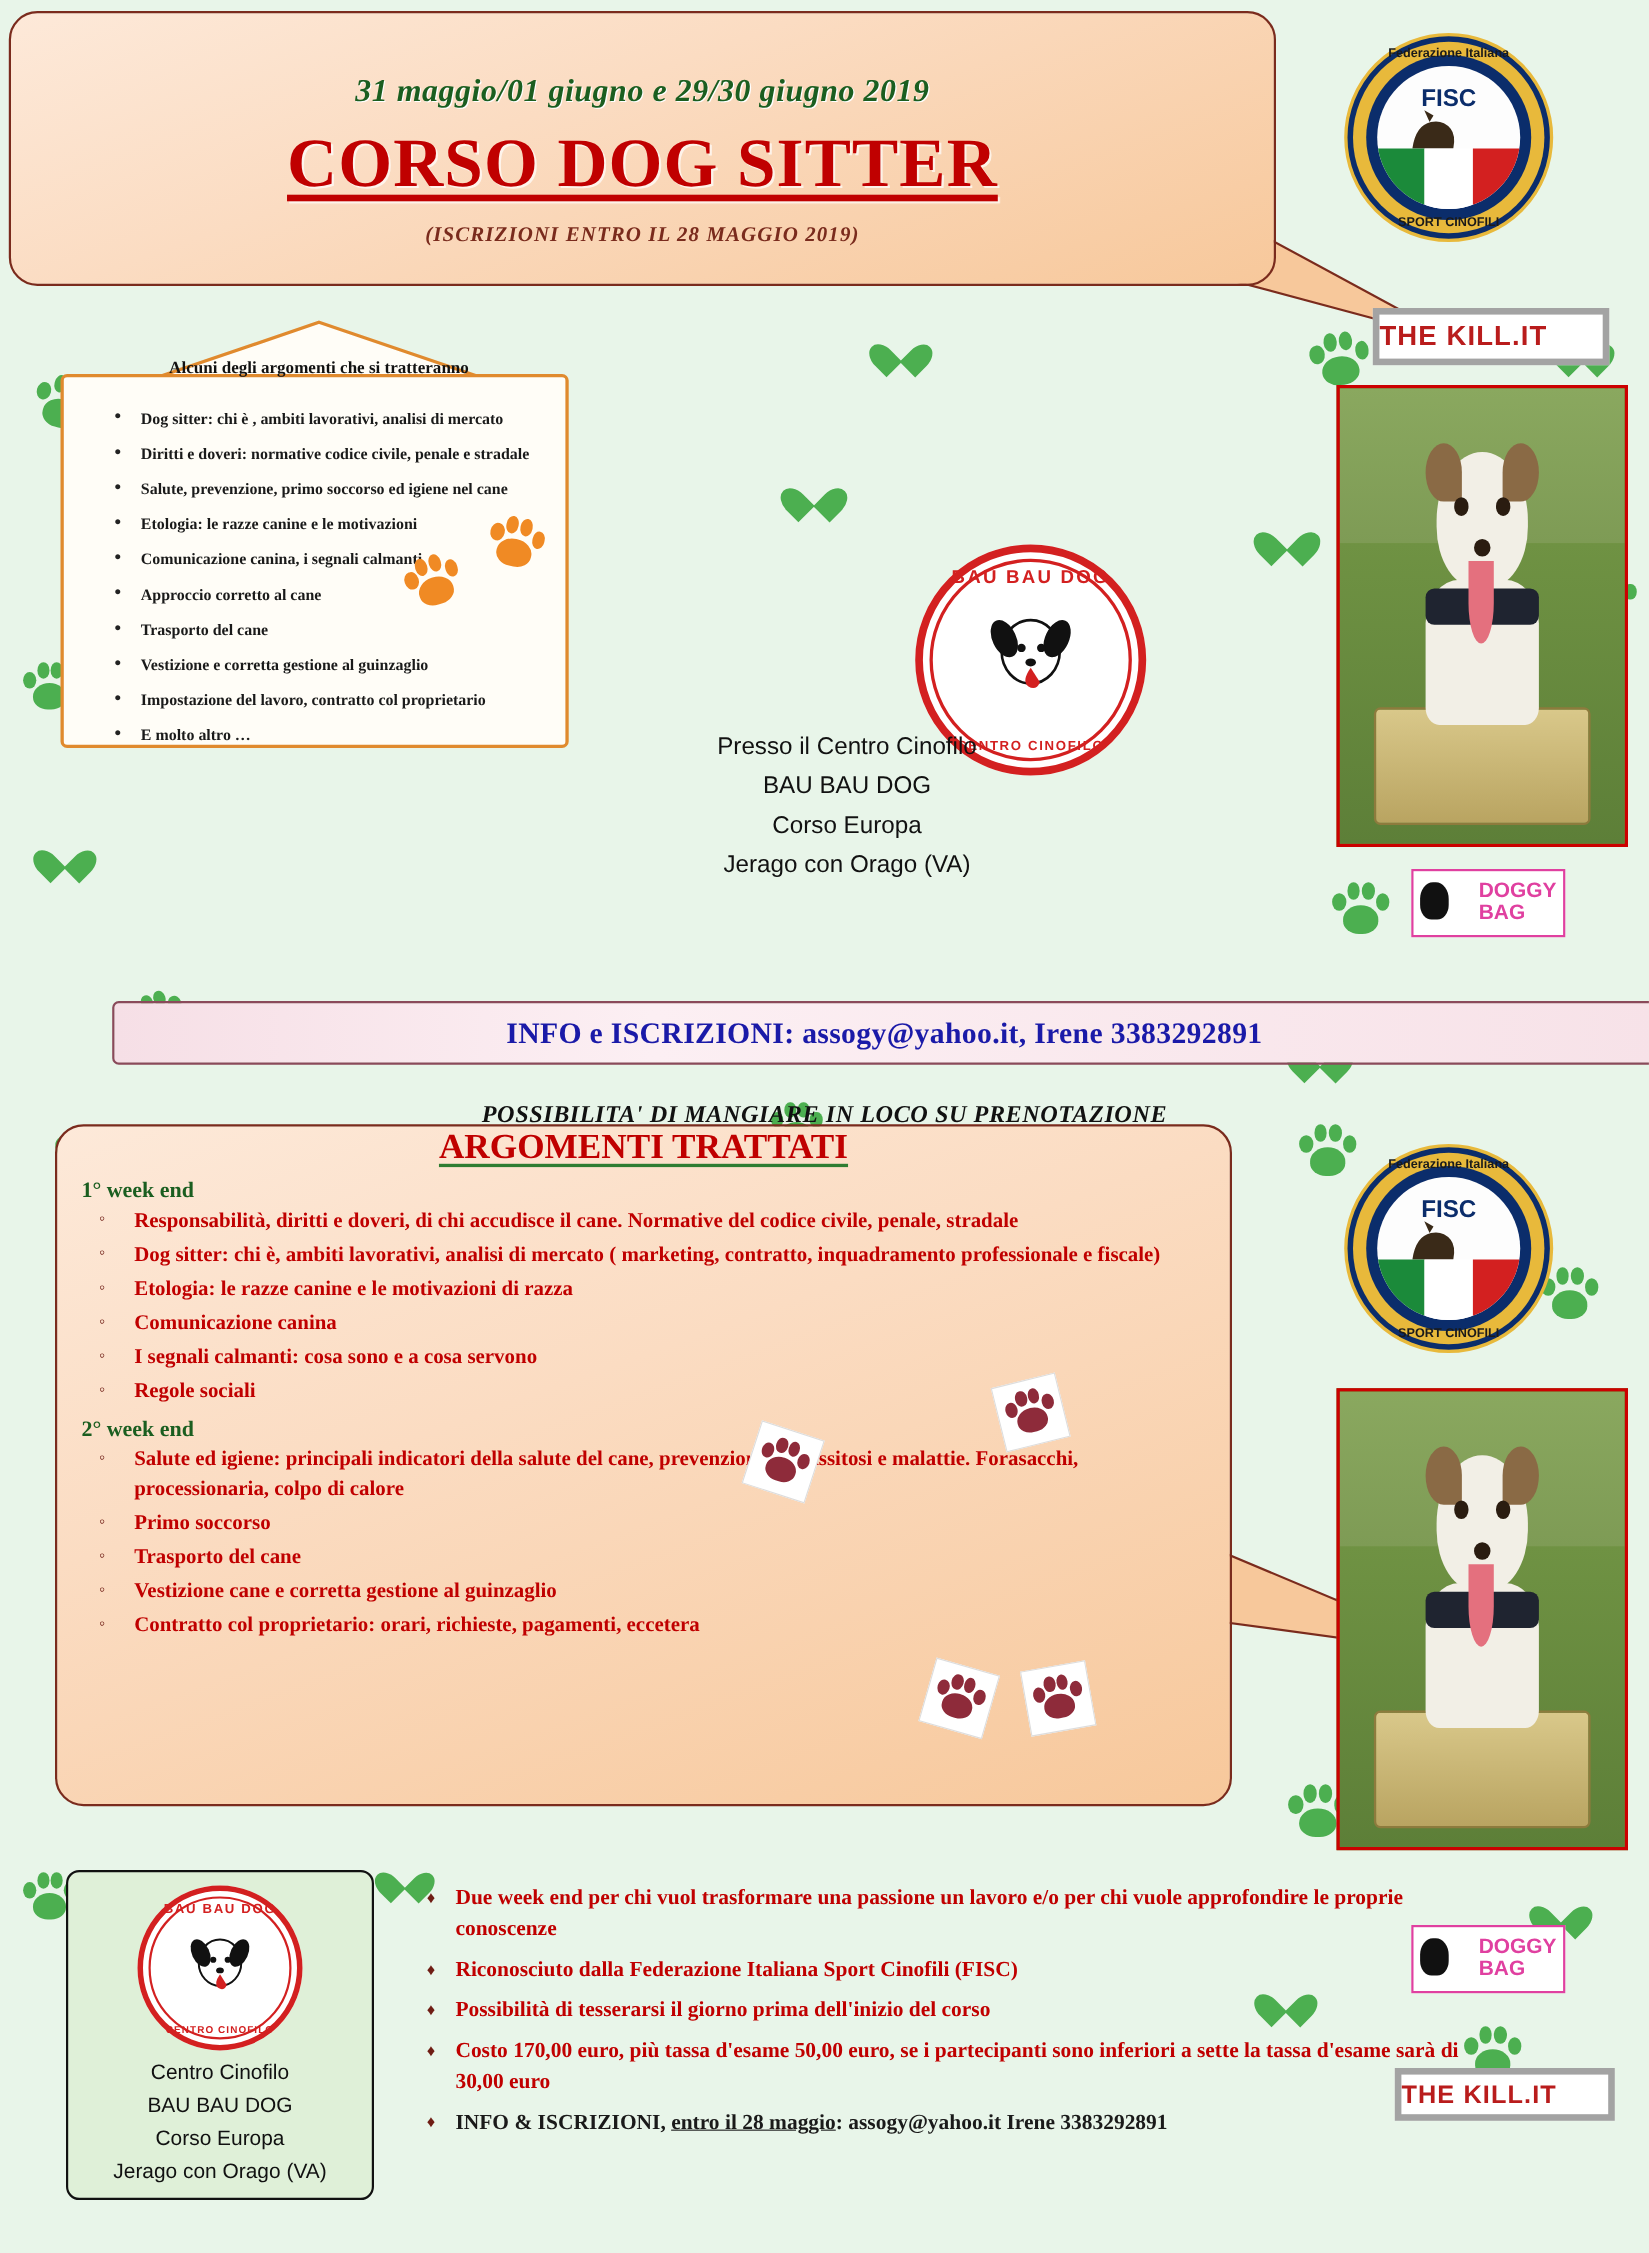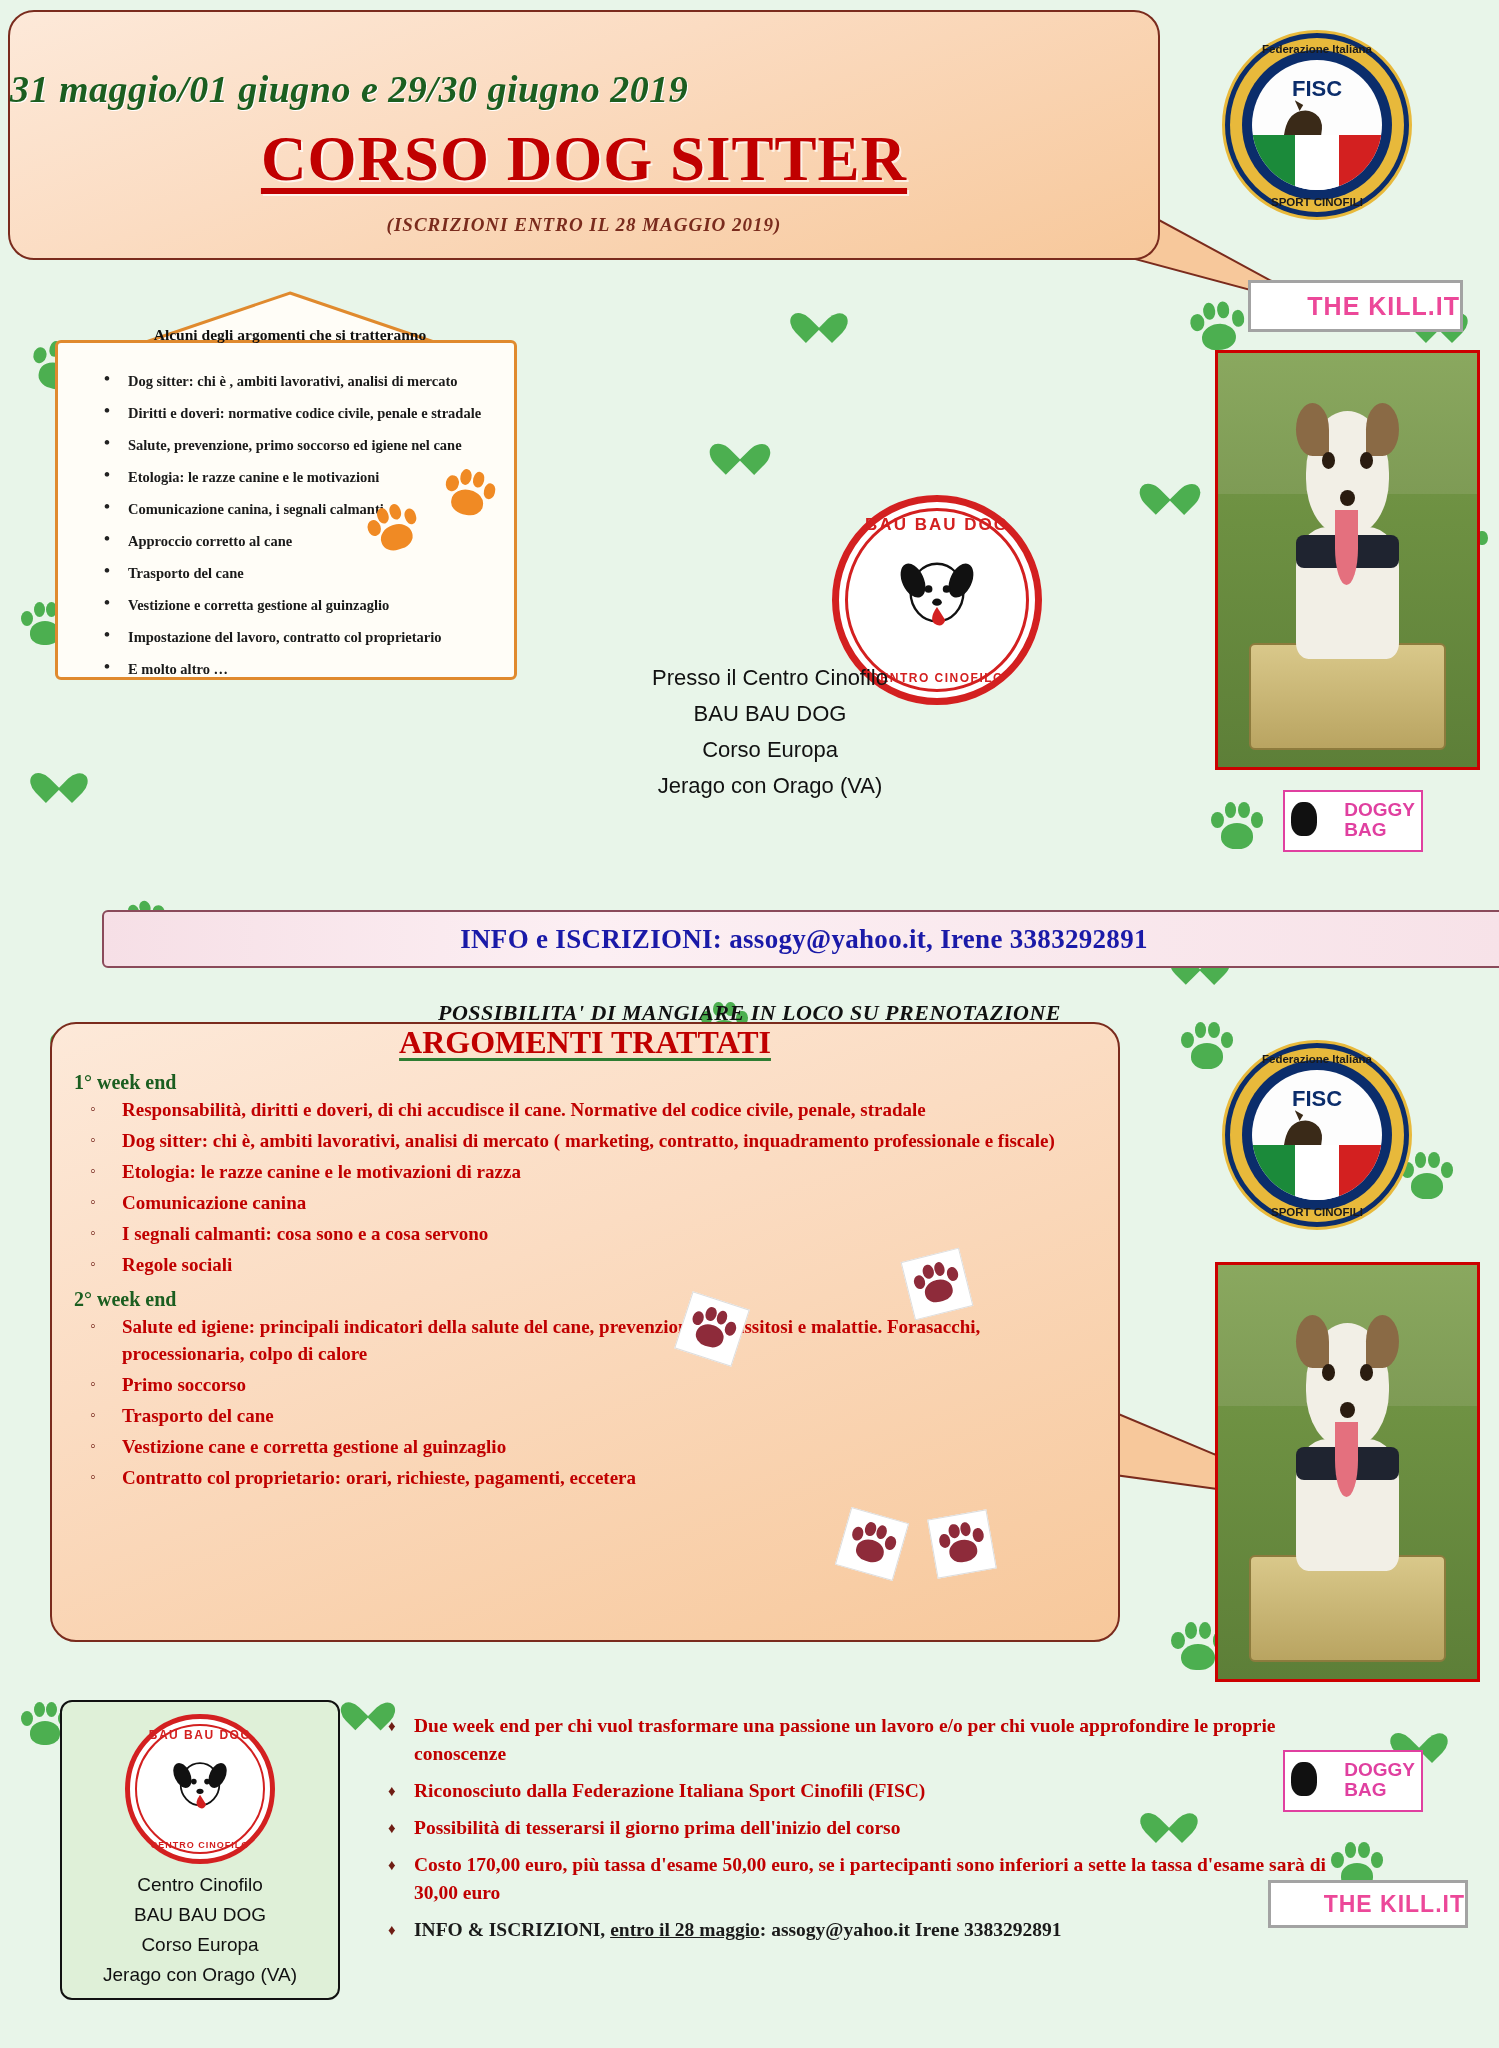--- a/index.html
+++ b/index.html
@@ -22,26 +22,26 @@
     position:absolute;
     border:2px solid #7a2b1d;
     border-radius:26px;
     background:linear-gradient(160deg,#fde9d9 0%, #fbdcc2 40%, #f7c89b 100%);
     z-index:2;
   }
 
   
   #header-bubble { left:8px; top:10px; width:1152px; height:250px; }
   .date-line {
-    text-align:left;
+    text-align:center;
     color:#1b5e20;
     font-family:"Liberation Serif", serif;
     font-weight:bold;
     font-style:italic;
-    font-size:38px;
+    font-size:29px;
     margin-top:55px;
     letter-spacing:.5px;
     text-shadow:1px 1px 0 #ffffff;
   }
   .main-title {
     text-align:center;
     color:#c00000;
     font-family:"Liberation Serif", serif;
     font-weight:bold;
     font-size:63px;
@@ -213,23 +213,23 @@
   .photo .body {
     position:absolute; left:30%; top:42%; width:40%; height:32%;
     background:#f2efe6; border-radius:30% 30% 12% 12%;
   }
   .photo .collar {
     position:absolute; left:30%; top:44%; width:40%; height:8%; background:#1f2430; border-radius:8px;
   }
 
   
   .thekill {
-    position:absolute; background:#ffffff; border:3px solid #a3a3a3; z-index:4;
-    display:flex; align-items:center; justify-content:flex-end;
-    font-family:"Liberation Sans", sans-serif; font-weight:bold; color:#ec4899; letter-spacing:1px;
+    position:absolute; background:#ffffff; border:6px solid #a3a3a3; z-index:4;
+    display:flex; align-items:center; justify-content:flex-start;
+    font-family:"Liberation Sans", sans-serif; font-weight:bold; color:#b91c1c; letter-spacing:1px;
   }
   .doggy {
     position:absolute; background:#ffffff; border:2px solid #e040a0; z-index:4;
   }
   .doggy .dtxt {
     position:absolute; right:6px; top:8px; color:#e040a0; font-family:"Liberation Sans", sans-serif;
     font-weight:bold; font-size:19px; line-height:20px; text-align:left;
   }
   .doggy .dog-sil {
     position:absolute; left:6px; top:10px; width:26px; height:34px; background:#111;

